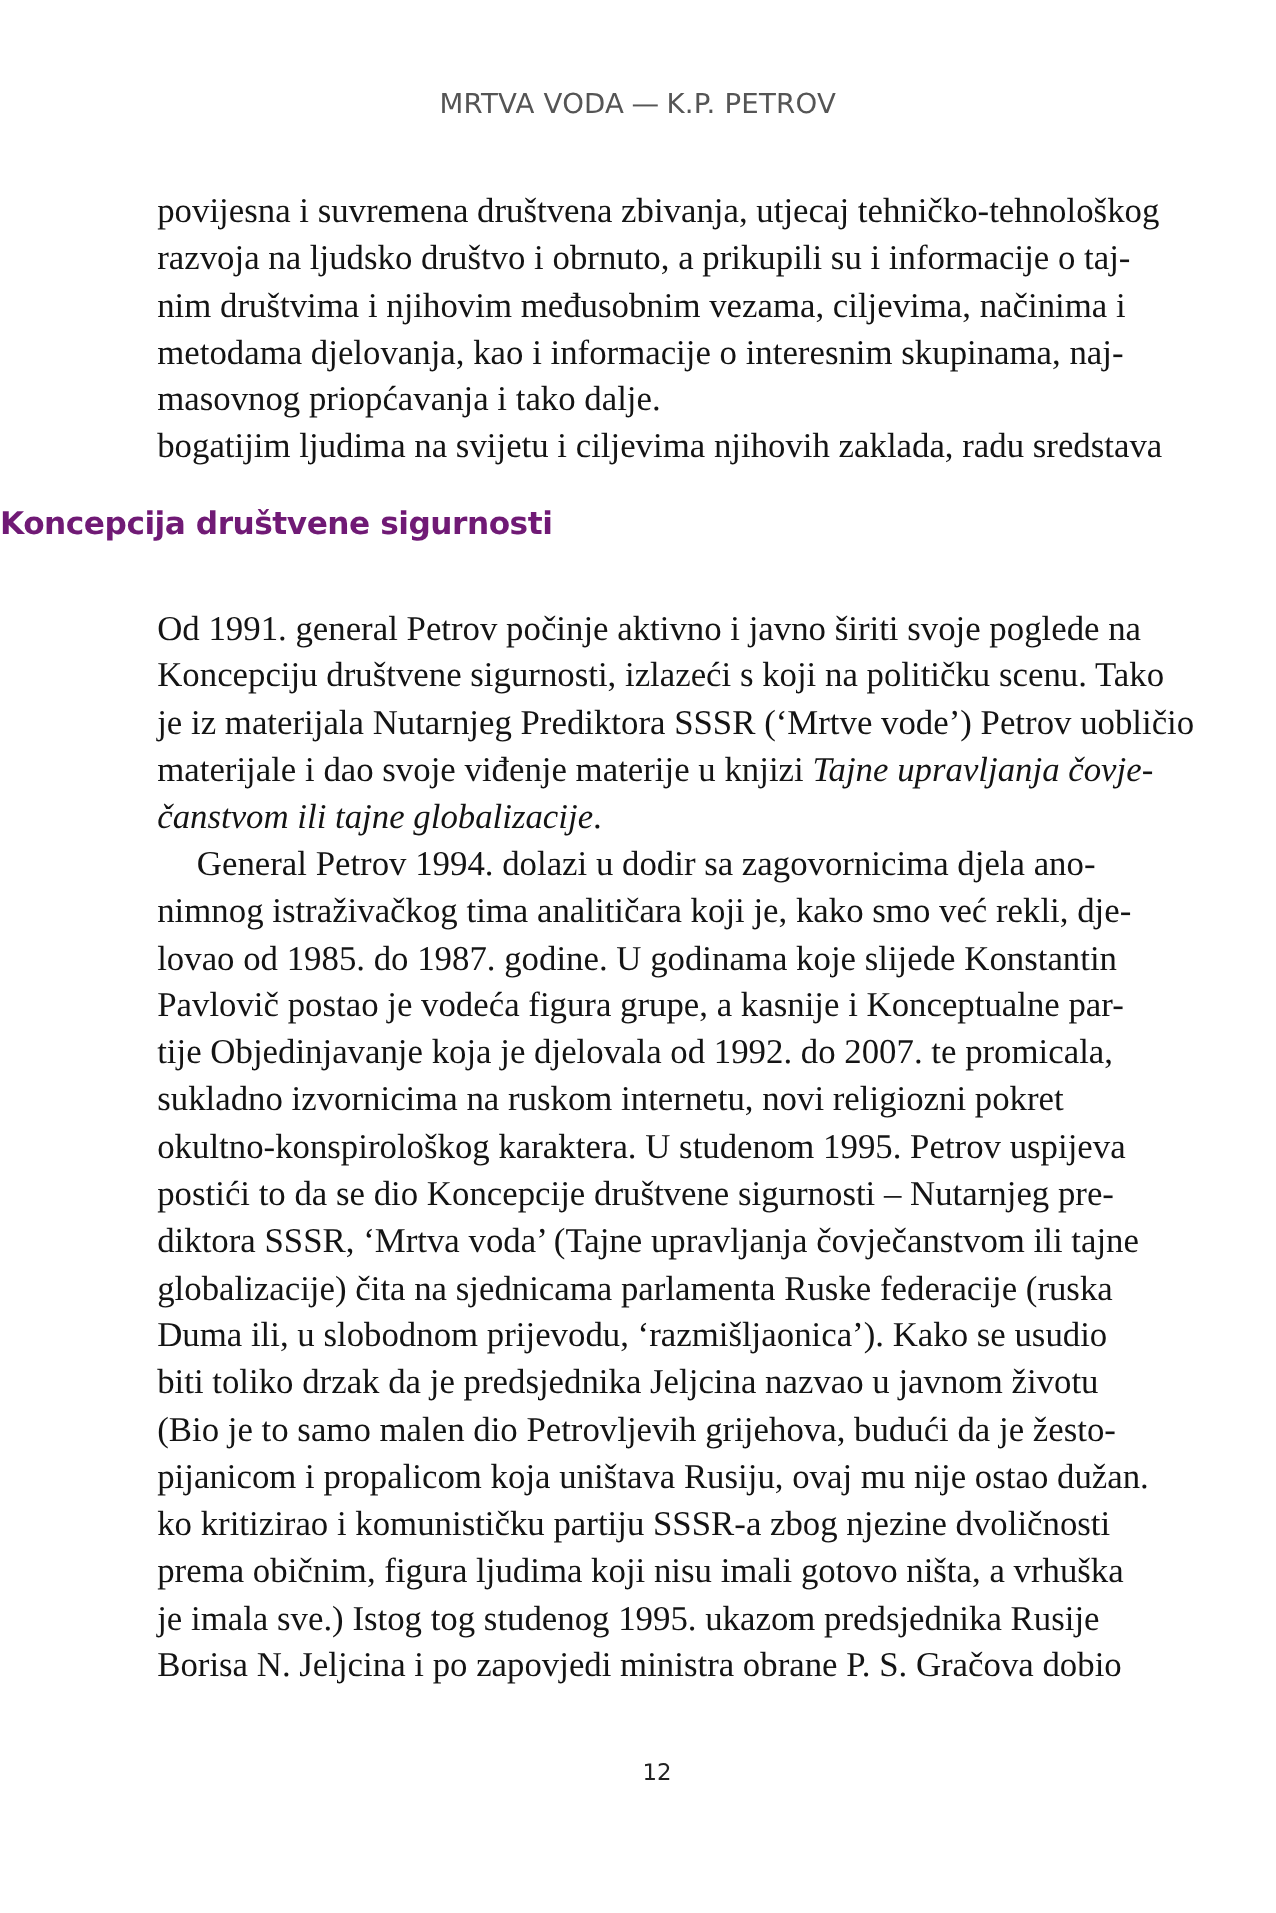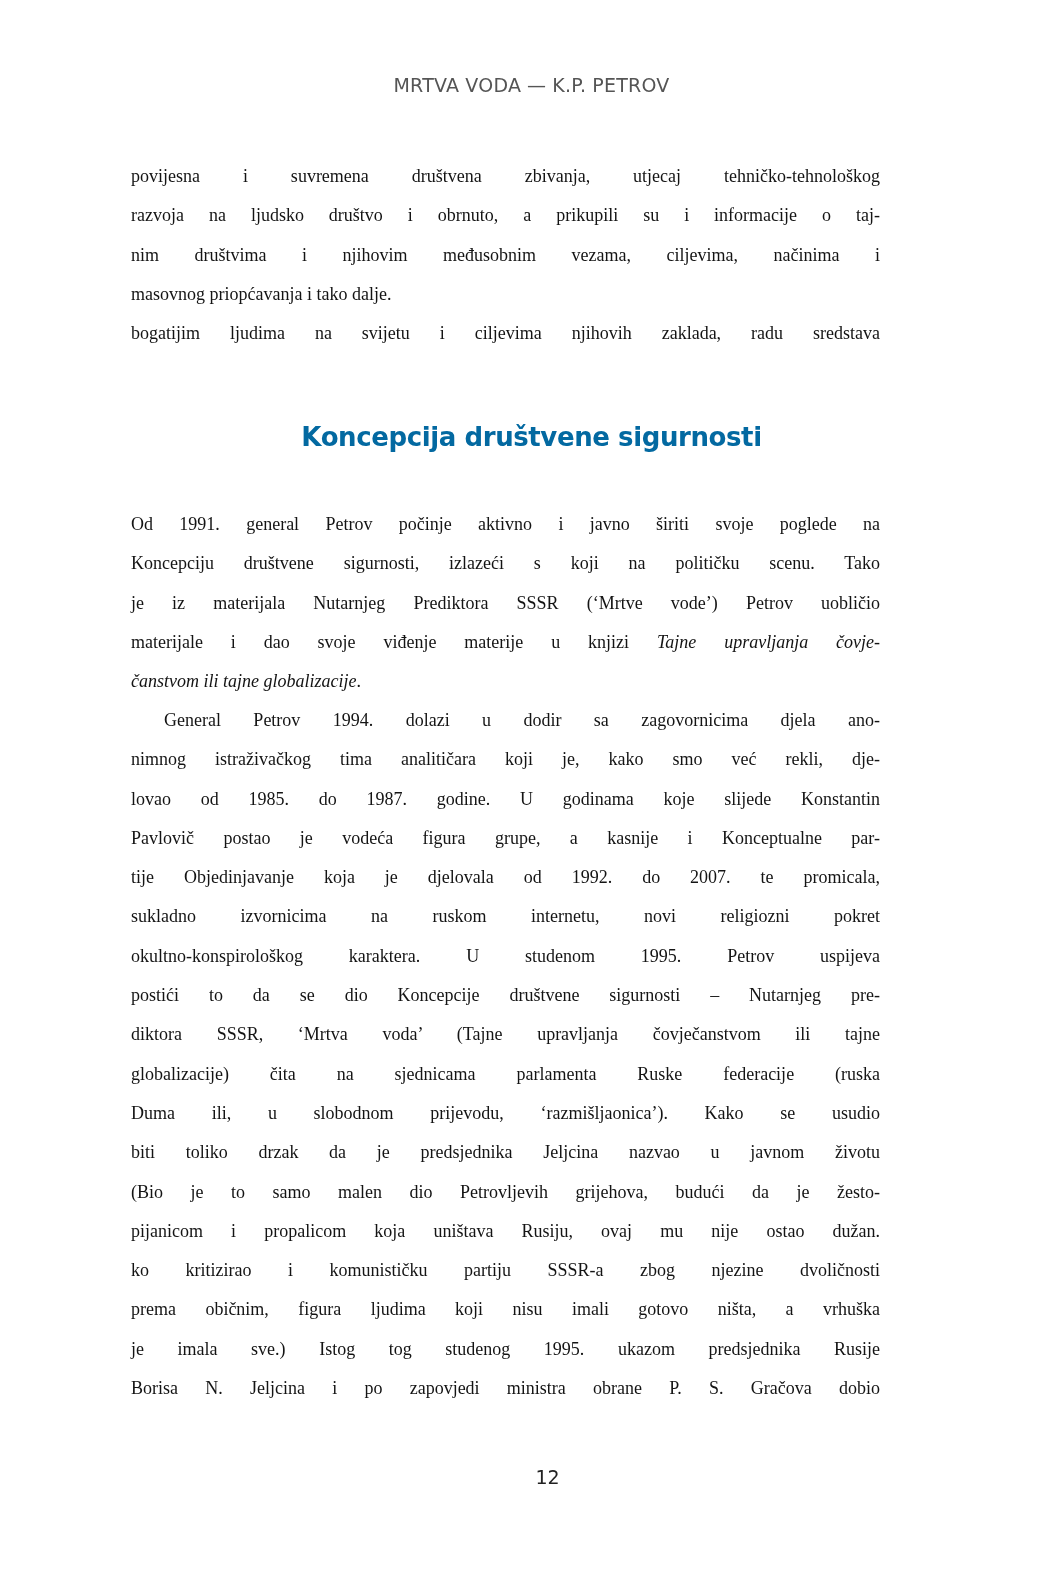--- a/index.html
+++ b/index.html
@@ -14,33 +14,33 @@
       overflow: hidden;
       color: #1a1a1a;
     }
     .running-header {
       position: absolute;
       top: 74px;
       left: 0;
       width: 1063px;
       text-align: center;
       font-family: "DejaVu Sans", sans-serif;
-      font-size: 19px;
+      font-size: 23px;
       color: #555555;
       letter-spacing: 0.2px;
     }
     .running-header .sep {
       margin: 0 6px;
     }
     .body-text {
       position: absolute;
       left: 131px;
       width: 749px;
       font-family: "Liberation Serif", serif;
-      font-size: 18px;
+      font-size: 29px;
       color: #141414;
     }
     .line {
       display: block;
       height: 39.3px;
       line-height: 39.3px;
       white-space: nowrap;
       text-align: justify;
       text-align-last: justify;
       overflow: visible;
@@ -53,25 +53,24 @@
     }
     .line em {
       font-style: italic;
     }
     #para1 { top: 157px; }
     .section-heading {
       position: absolute;
       top: 422px;
       left: 0;
       width: 1063px;
-      text-align: center;
       font-family: "DejaVu Sans", sans-serif;
       font-weight: bold;
       font-size: 26px;
-      color: #0369a1;
+      color: #701a75;
       letter-spacing: -0.4px;
     }
     #para2 { top: 505px; }
     #para3 { top: 701px; }
     .page-number {
       position: absolute;
       top: 1466px;
       left: 16px;
       width: 1063px;
       text-align: center;
@@ -84,20 +83,21 @@
 <body>
 
 <div class="running-header">
   <span>MRTVA VODA</span><span class="sep">—</span><span>K.P. PETROV</span>
 </div>
 
 <div class="body-text" id="para1">
   <span class="line">povijesna i suvremena društvena zbivanja, utjecaj tehničko-tehnološkog</span>
   <span class="line">razvoja na ljudsko društvo i obrnuto, a prikupili su i informacije o taj-</span>
   <span class="line">nim društvima i njihovim međusobnim vezama, ciljevima, načinima i</span>
+  <span class="line">metodama djelovanja, kao i informacije o interesnim skupinama, naj-</span>
   <span class="line last">masovnog priopćavanja i tako dalje.</span>
   <span class="line">bogatijim ljudima na svijetu i ciljevima njihovih zaklada, radu sredstava</span>
 </div>
 
 <div class="section-heading">Koncepcija društvene sigurnosti</div>
 
 <div class="body-text" id="para2">
   <span class="line">Od 1991. general Petrov počinje aktivno i javno širiti svoje poglede na</span>
   <span class="line">Koncepciju društvene sigurnosti, izlazeći s koji na političku scenu. Tako</span>
   <span class="line">je iz materijala Nutarnjeg Prediktora SSSR (‘Mrtve vode’) Petrov uobličio</span>

